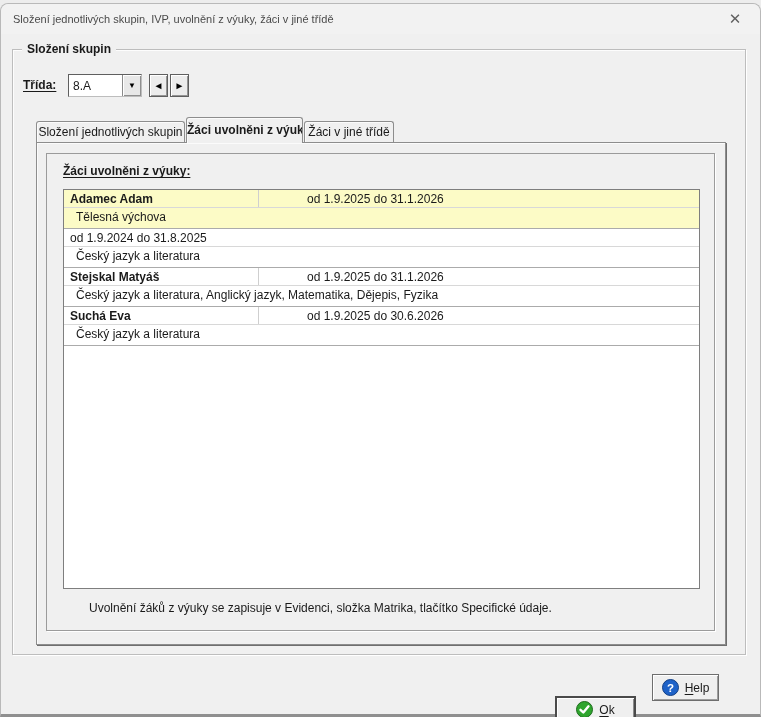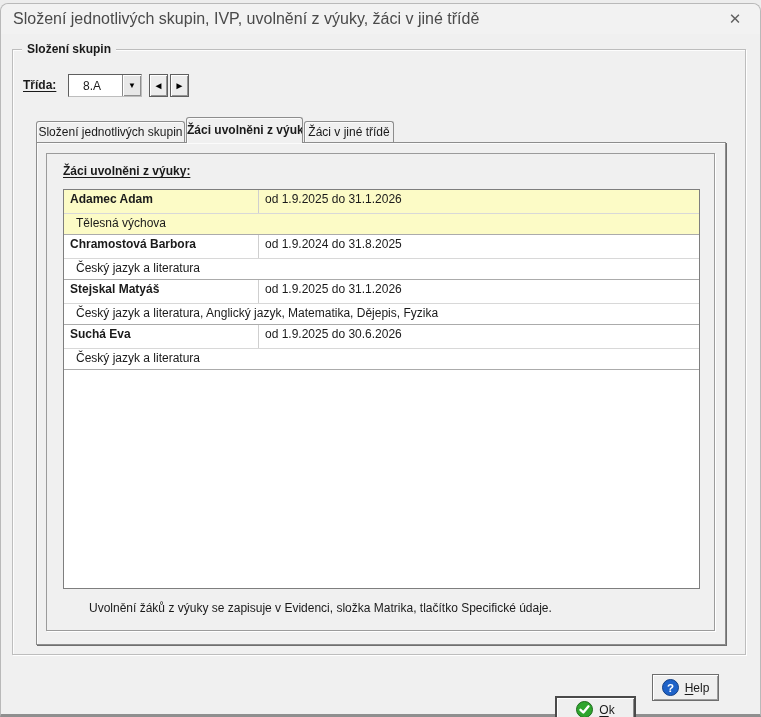--- a/index.html
+++ b/index.html
@@ -16,36 +16,36 @@
     position:absolute; left:0; top:3px; width:761px; height:714px;
     background:#f0f0f0;
     border:1px solid #b9b9b9;
     border-bottom:3px solid #8f8f8f;
     border-radius:8px 8px 0 0;
   }
   
   .titlebar { position:absolute; left:0; top:0; width:100%; height:30px;
     background:#f2f2f2; border-radius:8px 8px 0 0; }
   .titlebar-text { position:absolute; left:12px; top:0; line-height:30px;
-    font-size:16px; color:#4a4a4a; white-space:nowrap; }
+    font-size:11px; color:#4a4a4a; white-space:nowrap; }
   .close-btn { position:absolute; right:12px; top:3px; width:26px; height:24px;
     text-align:center; line-height:24px; font-size:15px; color:#606060; cursor:default; }
   
   .groupbox { position:absolute; left:11px; top:45px; width:734px; height:606px;
     border:1px solid #bdbdbd; box-shadow:1px 1px 0 #ffffff, inset 1px 1px 0 #fdfdfd; }
   .groupbox-label { position:absolute; left:9px; top:-8px; background:#f0f0f0;
     padding:0 5px; font-weight:bold; }
   
   .class-label { position:absolute; left:10px; top:24px; height:23px; line-height:23px;
     font-weight:bold; text-decoration:underline; text-underline-offset:2px;text-align:right; }
   .combo { position:absolute; left:55px; top:24px; width:74px; height:23px;
     background:#ffffff; border:1px solid #5f5f5f;
     border-right-color:#bdbdbd; border-bottom-color:#bdbdbd;
     display:flex; align-items:center; }
-  .combo-value { flex:1; padding-left:14px; }
+  .combo-value { flex:1; padding-left:4px; }
   .combo-btn { width:19px; height:100%; background:#e8e8e8;
     border-left:1px solid #8a8a8a;
     box-shadow:inset 1px 1px 0 #ffffff, inset -1px -1px 0 #8f8f8f;
     display:flex; align-items:center; justify-content:center;
     font-size:8px; color:#000; }
   .spin-group { position:absolute; left:136px; top:24px; display:flex; gap:2px; }
   .spin-btn { width:19px; height:23px; background:#ececec;
     border:1px solid #5f5f5f;
     box-shadow:inset 1px 1px 0 #ffffff, inset -1px -1px 0 #949494;
     display:flex; align-items:center; justify-content:center;
@@ -66,21 +66,21 @@
   
   .inner-panel { position:absolute; left:45px; top:149px; width:669px; height:478px;
     background:#f0f0f0; border:1px solid #9b9b9b; z-index:4;
     box-shadow:1px 1px 0 #ffffff; }
   .panel-heading { position:absolute; left:16px; top:10px; font-weight:bold;
     text-decoration:underline; text-underline-offset:2px; }
   .students-list { position:absolute; left:16px; top:35px; width:637px; height:400px;
     background:#ffffff; border:1px solid #7e7e7e; overflow:hidden; }
   .entry { border-bottom:1px solid #ababab; background:#ffffff; }
   .entry.highlighted { background:var(--hl, #fcfbc6); }
-  .row-name { display:flex; height:24px; border-bottom:1px solid #d8d8d8; }
+  .row-name { display:flex; height:18px; border-bottom:1px solid #d8d8d8;gap:42px; }
   .cell-name { width:195px; border-right:1px solid #cfcfcf; padding-left:6px;
     line-height:19px; font-weight:bold; white-space:nowrap; overflow:hidden; }
   .cell-period { flex:1; padding-left:6px; line-height:19px; white-space:nowrap; }
   .row-subjects { height:20px; padding-left:12px; line-height:19px;
     white-space:nowrap; overflow:hidden; }
   .panel-note { position:absolute; left:16px; top:447px; white-space:nowrap;margin-left:26px; }
   
   .btn { position:absolute; height:27px; background:#efefef;
     border:1px solid #6e6e6e;
     box-shadow:inset 1px 1px 0 #ffffff, inset -1px -1px 0 #9d9d9d;
@@ -131,21 +131,20 @@
       <span class="cell-name">Adamec Adam</span>
       <span class="cell-period">od 1.9.2025 do 31.1.2026</span>
     </div>
     <div class="row-subjects">
       <span>Tělesná výchova</span>
     </div>
   </div>
 
   <div class="entry">
     <div class="row-name">
-      <span class="cell-name">Chramostová Barbora</span>
       <span class="cell-period">od 1.9.2024 do 31.8.2025</span>
     </div>
     <div class="row-subjects">
       <span>Český jazyk a literatura</span>
     </div>
   </div>
 
 
   <div class="entry">
     <div class="row-name">

